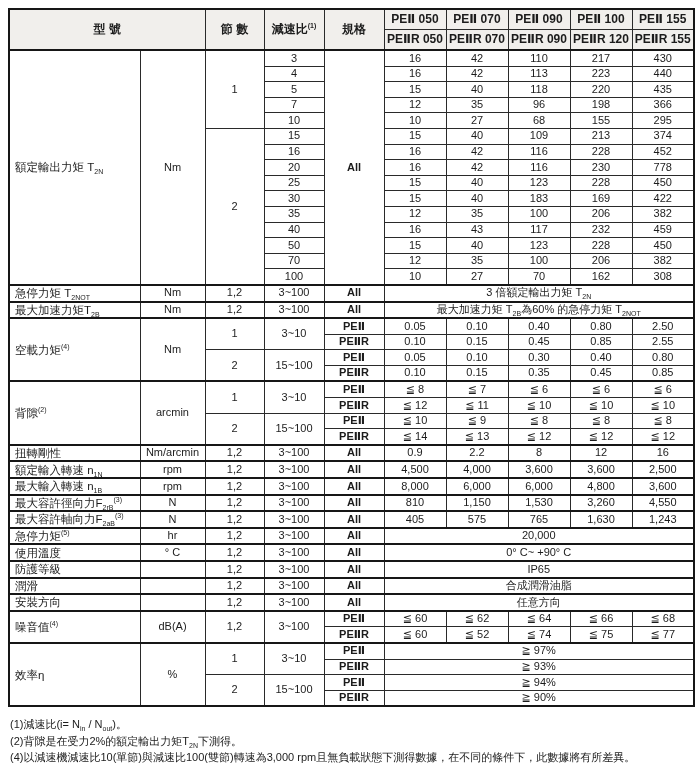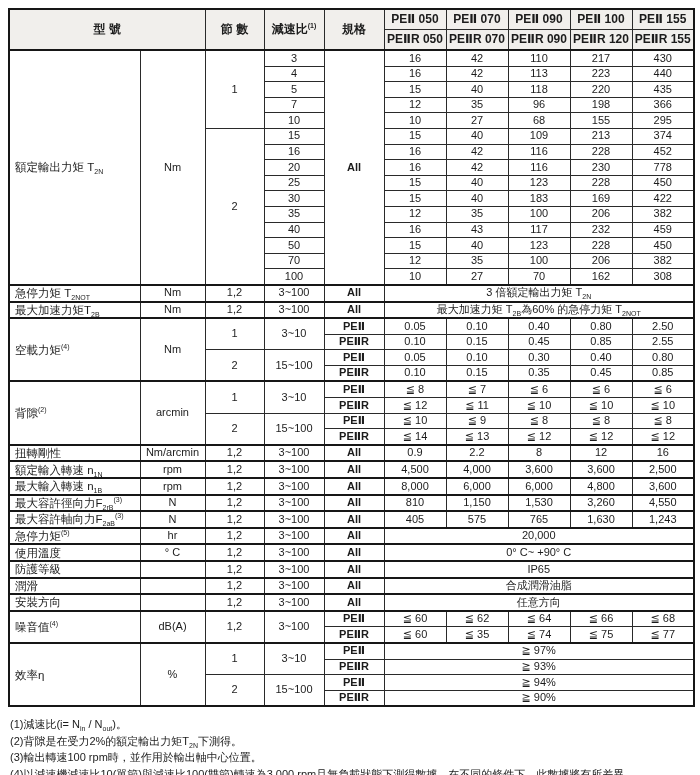--- a/index.html
+++ b/index.html
@@ -384,21 +384,21 @@
           <td class="spec"><span>PEⅡ</span></td>
           <td><span>≦ 60</span></td>
           <td><span>≦ 62</span></td>
           <td><span>≦ 64</span></td>
           <td><span>≦ 66</span></td>
           <td><span>≦ 68</span></td>
         </tr>
         <tr>
           <td class="spec"><span>PEⅡR</span></td>
           <td><span>≦ 60</span></td>
-          <td><span>≦ 35</span></td>
+          <td><span>≦ 52</span></td>
           <td><span>≦ 74</span></td>
           <td><span>≦ 75</span></td>
           <td><span>≦ 77</span></td>
         </tr>
         <tr class="sec">
           <td rowspan="4" class="label"><span>效率η</span></td>
           <td rowspan="4" class="unit"><span>%</span></td>
           <td rowspan="2"><span>1</span></td>
           <td rowspan="2"><span>3~10</span></td>
           <td class="spec"><span>PEⅡ</span></td>
@@ -416,16 +416,15 @@
         </tr>
         <tr>
           <td class="spec"><span>PEⅡR</span></td>
           <td colspan="5"><span>≧ 90%</span></td>
         </tr>
       </tbody>
   </table>
   <div class="footnotes">
       <p><span>(1)減速比(i= N</span><sub>in</sub><span> / N</span><sub>out</sub><span>)。</span></p>
       <p><span>(2)背隙是在受力2%的額定輸出力矩T</span><sub>2N</sub><span>下測得。</span></p>
-      <p><span>(3)輸出轉速100 rpm時，並作用於輸出軸中心位置。</span></p>
       <p><span>(4)以減速機減速比10(單節)與減速比100(雙節)轉速為3,000 rpm且無負載狀態下測得數據，在不同的條件下，此數據將有所差異。</span></p>
     </div>
 </div>
 
 </body></html>

